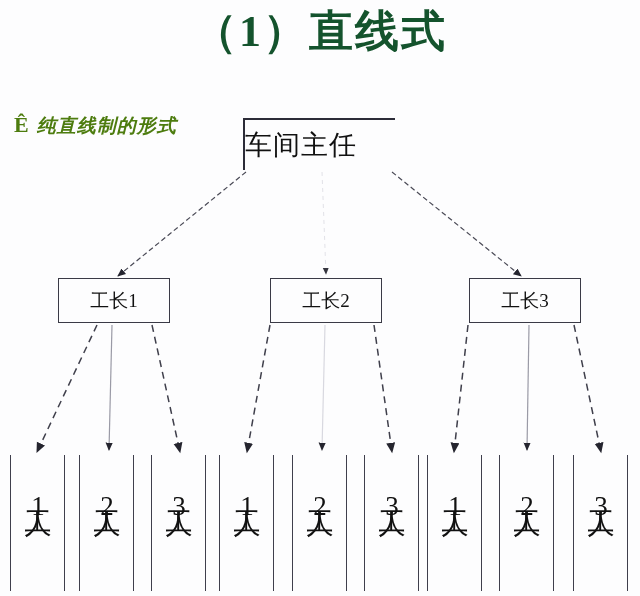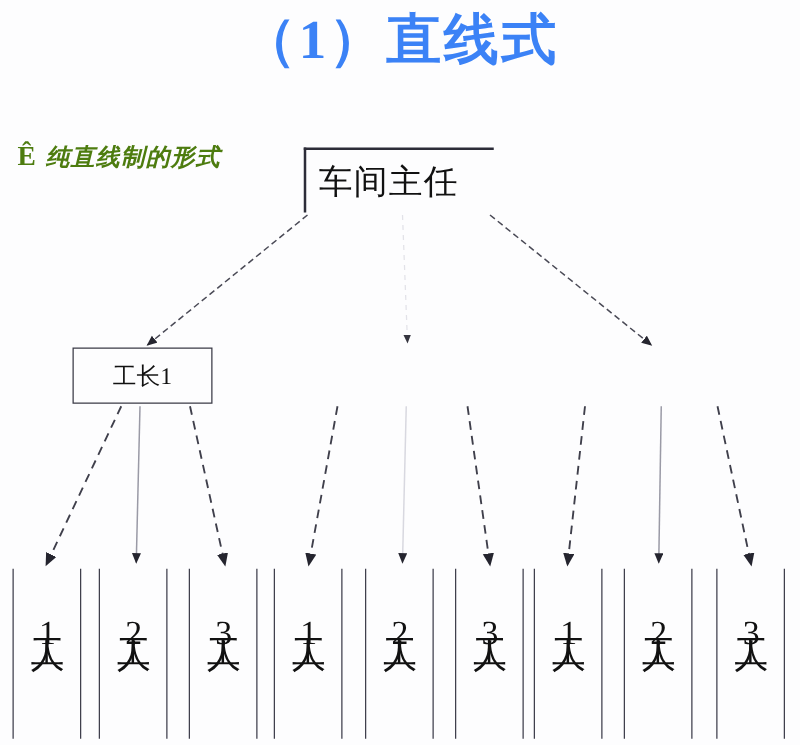--- a/index.html
+++ b/index.html
@@ -18,21 +18,21 @@
     overflow: hidden;
   }
 
   
   #title {
     position: absolute;
     left: 0;
     top: 8px;
     width: 640px;
     text-align: center;
-    color: #3b82f6;
+    color: #14532d;
     font-family: "Liberation Serif", "DejaVu Serif", serif;
     font-weight: bold;
     font-size: 44px;
     letter-spacing: 2px;
     line-height: 1.1;
     white-space: nowrap;
   }
 
   
   #subtitle {
@@ -73,21 +73,21 @@
   #box-director {
     left: 243px;
     top: 118px;
     width: 152px;
     height: 52px;
     border-top: 2px solid #2c2c38;
     border-left: 2px solid #2c2c38;
     font-size: 27px;
     letter-spacing: 1px;
     justify-content: flex-start;
-    padding-left: 10px;
+    padding-left: 0;
   }
 
   .box-foreman {
     top: 278px;
     width: 112px;
     height: 45px;
     border: 1.6px solid #3a3a46;
     font-size: 19px;
     letter-spacing: 0px;
   }
@@ -164,20 +164,26 @@
     <path d="M574,325 L601,452" fill="none" stroke="#3f3f4b" stroke-width="1.5" stroke-dasharray="7,5" marker-end="url(#ah)"></path>
   </svg>
 
   <div class="node" id="box-director">
     <span>车间主任</span>
   </div>
 
   <div class="node box-foreman" id="box-foreman-1">
     <span>工长1</span>
   </div>
+  <div class="node box-foreman" id="box-foreman-2">
+    <span>工长2</span>
+  </div>
+  <div class="node box-foreman" id="box-foreman-3">
+    <span>工长3</span>
+  </div>
 
   <div class="node box-worker" style="left:10px">
     <span class="vlabel">工人1</span>
   </div>
   <div class="node box-worker" style="left:79px">
     <span class="vlabel">工人2</span>
   </div>
   <div class="node box-worker" style="left:151px">
     <span class="vlabel">工人3</span>
   </div>

